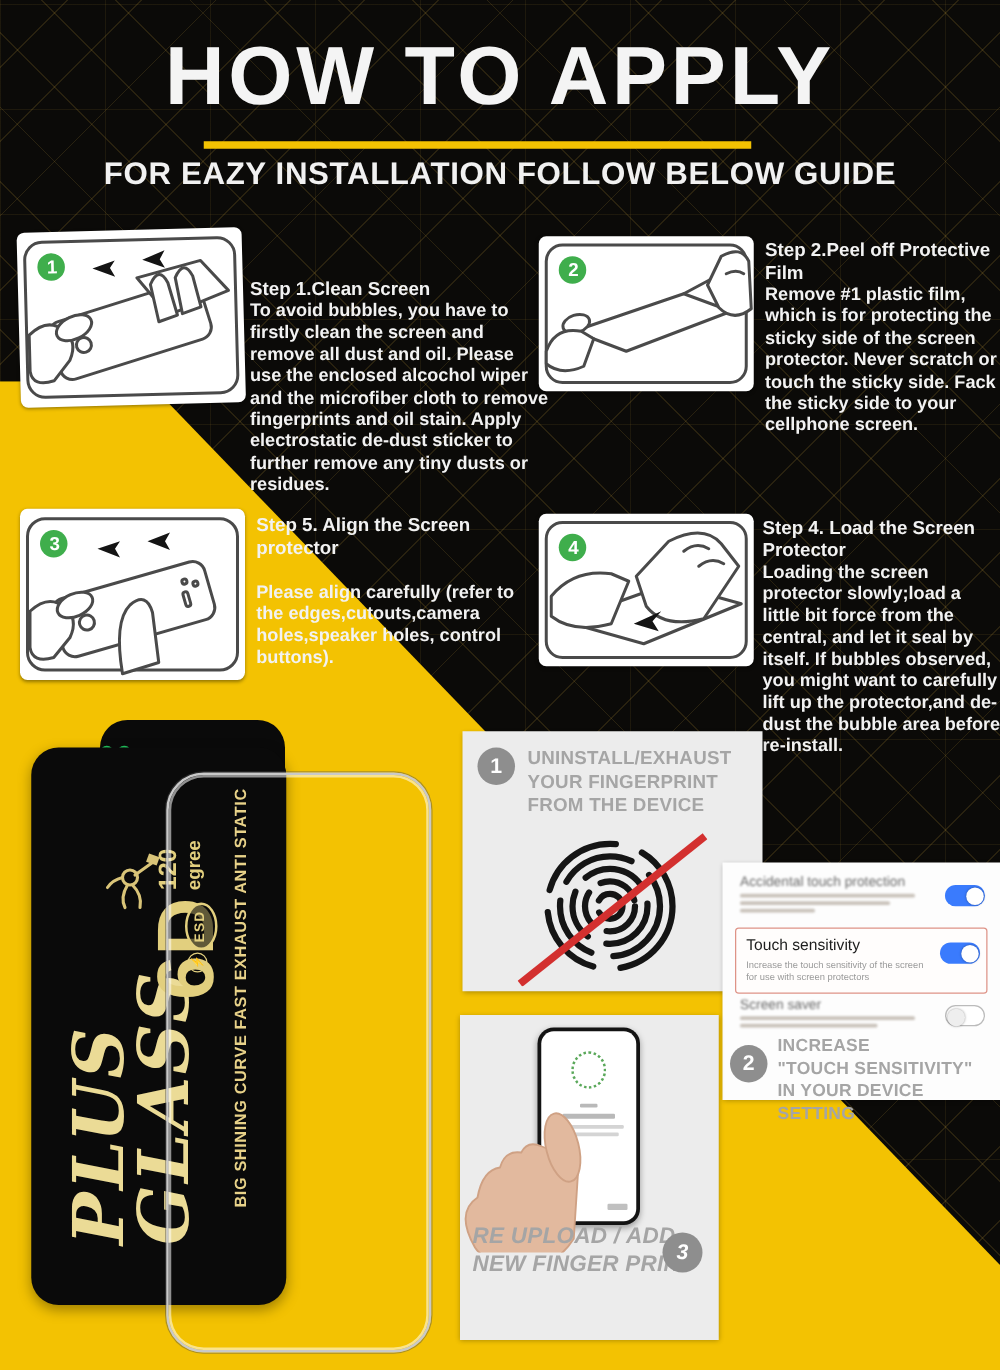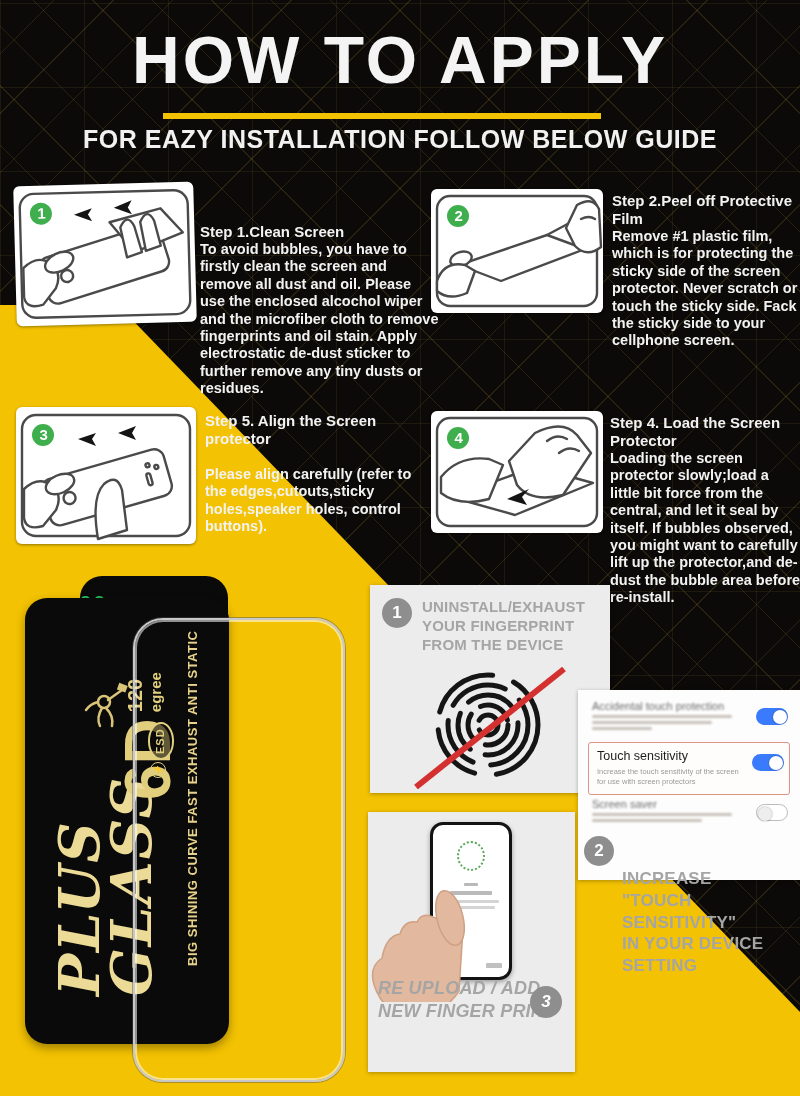--- a/index.html
+++ b/index.html
@@ -173,21 +173,21 @@
       <path class="skw" d="M82,132 q-7,-42 6,-55 q13,-11 18,6 l5,40 z"></path>
       <path class="skw" d="M8,82 q15,-14 28,-3 q11,9 4,24 l-13,16 q-17,5 -19,-8 z"></path>
       <ellipse class="skw" cx="44" cy="77" rx="15" ry="9" transform="rotate(-24 44 77)"></ellipse>
       <circle cx="27" cy="28" r="11" fill="#3FAE4C"></circle>
       <text class="badge-num" x="23.5" y="33">3</text>
     </svg>
   </div>
 
   <div class="abs step-text st3">
     <div class="step-heading">Step 5. Align the Screen protector</div>
-    <div class="step-body">Please align carefully (refer to the edges,cutouts,sticky holes,speaker holes, control buttons).</div>
+    <div class="step-body">Please align carefully (refer to the edges,cutouts,camera holes,speaker holes, control buttons).</div>
   </div>
 
   <div class="abs illus i4">
     <svg viewBox="0 0 172 122">
       <rect class="sk" x="6" y="7" width="160" height="108" rx="13"></rect>
       <path class="skw" d="M20,86 L104,56 L162,72 L84,104 Z"></path>
       <path class="skw" d="M104,22 q28,-14 42,2 l14,18 -28,42 q-32,8 -46,-10 l-8,-24 z"></path>
       <path class="sk" d="M116,30 q10,-8 20,-2 M128,42 q10,-8 20,-2"></path>
       <path class="skw" d="M10,66 q18,-22 48,-18 l14,6 -14,34 q-30,8 -48,-6 z"></path>
       <polygon points="98,78 76,88 96,94 91,86" fill="#141414"></polygon>
@@ -274,21 +274,21 @@
     <div class="abs srow blurred" style="top:108px;">
       <div class="stitle">Screen saver</div>
       <div class="sbar" style="width:140px;"></div>
       <div class="sbar" style="width:110px;"></div>
     </div>
     <div class="toggle off" style="right:12px; top:114px;">
         <span class="knob"></span>
       </div>
 
     <div class="abs num-circle" style="left:6px; top:146px;">2</div>
-    <div class="abs panel-caption" style="left:44px; top:138px; font-size:17px;margin-top:40px;">
+    <div class="abs panel-caption" style="left:44px; top:138px; font-size:14px;">
       <div>INCREASE</div>
       <div>"TOUCH SENSITIVITY"</div>
       <div>IN YOUR DEVICE SETTING</div>
     </div>
   </div>
 
   <div class="abs panel p3">
     <div class="abs phone">
       <div class="screen">
         <div class="fp-green"></div>

